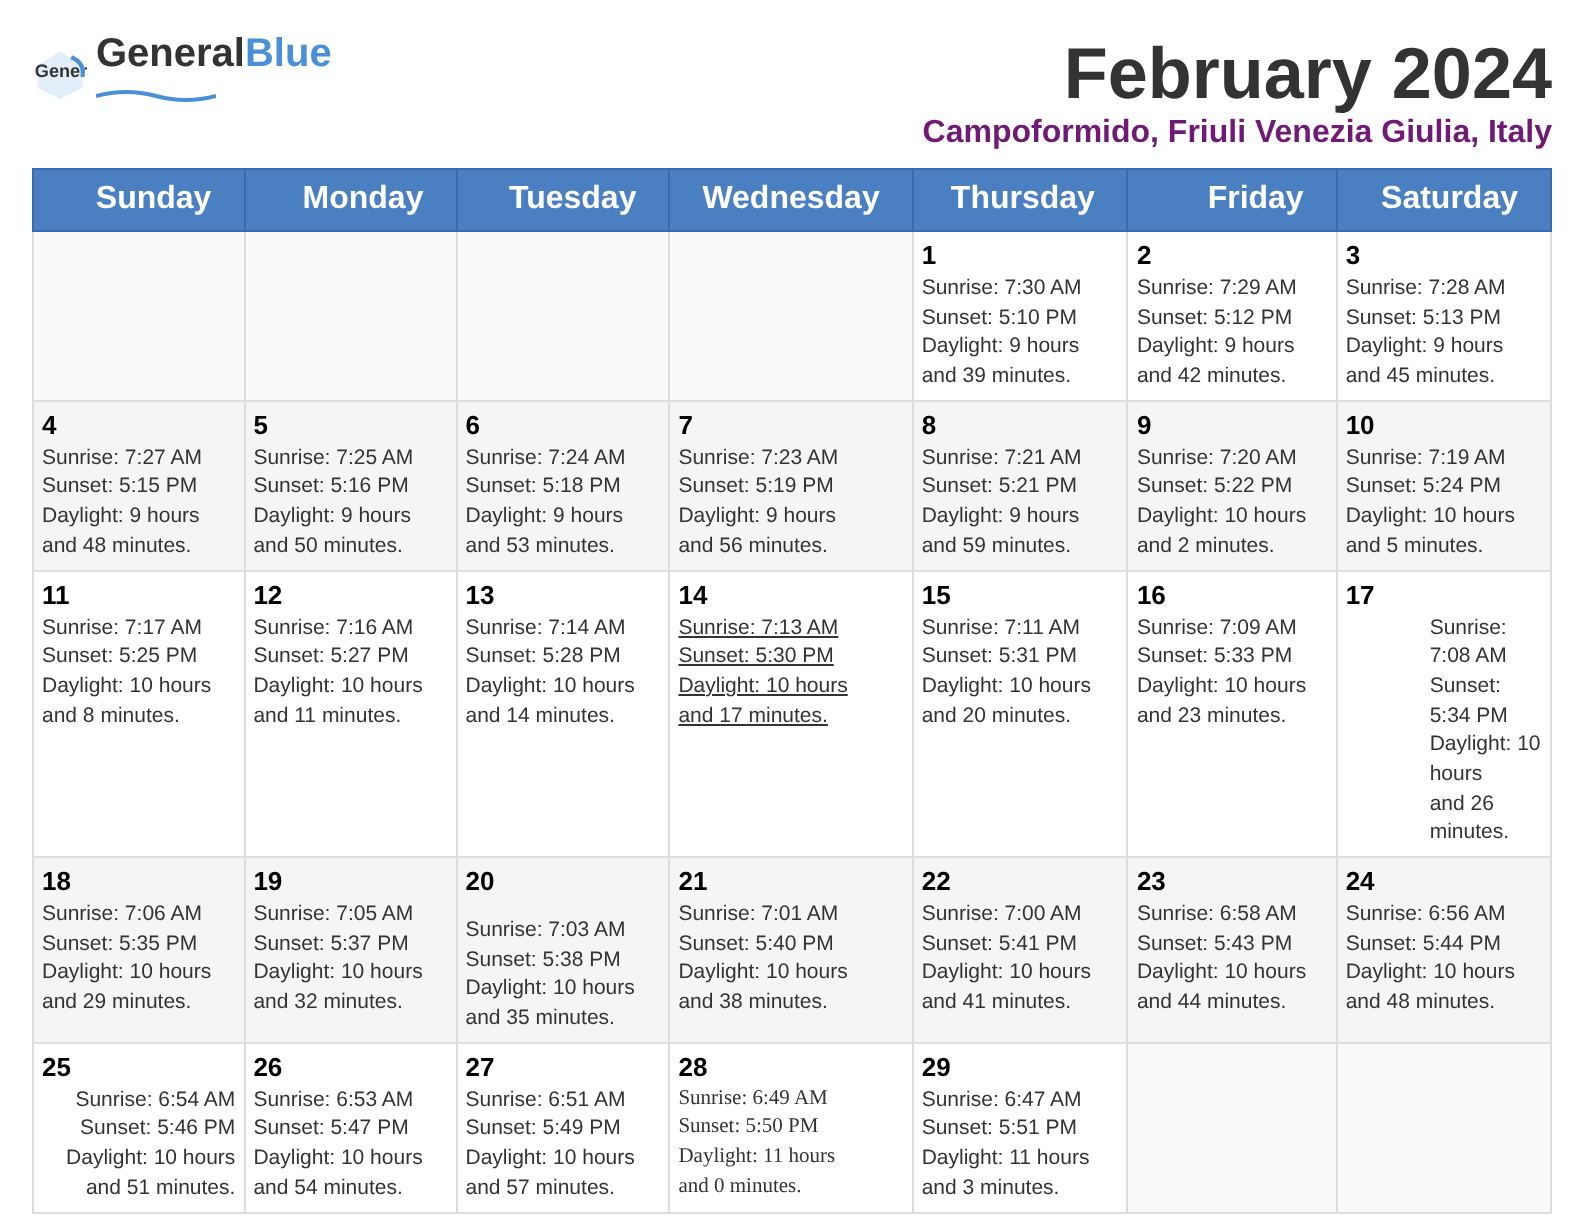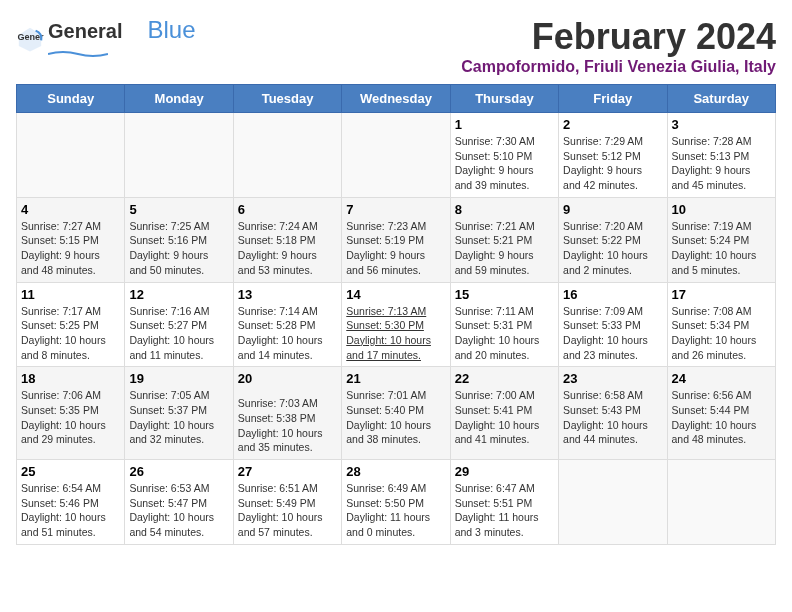--- a/index.html
+++ b/index.html
@@ -41,23 +41,23 @@
     table {
       width: 100%;
       border-collapse: collapse;
       font-size: 11px;
     }
     thead tr {
       background-color: #4a7fc1;
       color: #fff;
     }
     thead th {
-      padding: 6px 0;
-      text-align: center;
-      font-size: 13px;
+      padding: 6px 16px;
+      text-align: right;
+      font-size: 16px;
       font-weight: bold;
       border: 1px solid #3a6aad;
     }
     tbody tr {
       border-bottom: 1px solid #ddd;
     }
     tbody tr:nth-child(odd) {
       background-color: #fff;
     }
     tbody tr:nth-child(even) {
@@ -90,21 +90,21 @@
 <div class="header-section">
   <div class="logo">
     <svg class="logo-icon" viewBox="0 0 40 40">
       <polygon points="20,4 36,14 36,30 20,38 4,30 4,14" fill="#4a90d9" opacity="0.15"></polygon>
       <text x="2" y="22" font-size="13" font-weight="bold" fill="#333" font-family="Arial">General</text>
       <path d="M28,8 Q38,12 36,22" stroke="#4a90d9" stroke-width="3" fill="none"></path>
     </svg>
     <div>
       <div style="display:flex; align-items:baseline; gap:0;">
         <span style="font-size:20px;font-weight:bold;color:#333;">General</span>
-        <span style="font-size:24px;font-weight:normal;color:#4a90d9;padding-left:25px;">Blue</span>
+        <span style="font-size:20px;font-weight:bold;color:#4a90d9;">Blue</span>
       </div>
       <svg width="60" height="8">
         <path d="M0,4 Q15,0 30,4 Q45,8 60,4" stroke="#4a90d9" stroke-width="2" fill="none"></path>
       </svg>
     </div>
   </div>
   <div class="title-section">
     <div class="main-title">February 2024</div>
     <div class="subtitle">Campoformido, Friuli Venezia Giulia, Italy</div>
   </div>
@@ -239,21 +239,21 @@
         </td>
         <td>
           <div class="day-number">16</div>
           <div class="day-info" style="white-space: pre-line;">Sunrise: 7:09 AM
 Sunset: 5:33 PM
 Daylight: 10 hours
 and 23 minutes.</div>
         </td>
         <td>
           <div class="day-number">17</div>
-          <div class="day-info" style="white-space: pre-line;">Sunrise: 7:08 AM
+          <div class="day-info" style="white-space: pre-line; margin-left: 42px;">Sunrise: 7:08 AM
 Sunset: 5:34 PM
 Daylight: 10 hours
 and 26 minutes.</div>
         </td>
       </tr>
       <tr>
         <td>
           <div class="day-number">18</div>
           <div class="day-info" style="white-space: pre-line;">Sunrise: 7:06 AM
 Sunset: 5:35 PM
@@ -299,42 +299,42 @@
           <div class="day-number">24</div>
           <div class="day-info" style="white-space: pre-line;">Sunrise: 6:56 AM
 Sunset: 5:44 PM
 Daylight: 10 hours
 and 48 minutes.</div>
         </td>
       </tr>
       <tr>
         <td>
           <div class="day-number">25</div>
-          <div class="day-info" style="white-space: pre-line;">Sunrise: 6:54 AM
+          <div class="day-info" style="white-space: pre-line; text-align: right;">Sunrise: 6:54 AM
 Sunset: 5:46 PM
 Daylight: 10 hours
 and 51 minutes.</div>
         </td>
         <td>
           <div class="day-number">26</div>
           <div class="day-info" style="white-space: pre-line;">Sunrise: 6:53 AM
 Sunset: 5:47 PM
 Daylight: 10 hours
 and 54 minutes.</div>
         </td>
         <td>
           <div class="day-number">27</div>
           <div class="day-info" style="white-space: pre-line;">Sunrise: 6:51 AM
 Sunset: 5:49 PM
 Daylight: 10 hours
 and 57 minutes.</div>
         </td>
         <td>
           <div class="day-number">28</div>
-          <div class="day-info" style="white-space: pre-line;">Sunrise: 6:49 AM
+          <div class="day-info" style="white-space: pre-line; font-family: Liberation Serif, serif;">Sunrise: 6:49 AM
 Sunset: 5:50 PM
 Daylight: 11 hours
 and 0 minutes.</div>
         </td>
         <td>
           <div class="day-number">29</div>
           <div class="day-info" style="white-space: pre-line;">Sunrise: 6:47 AM
 Sunset: 5:51 PM
 Daylight: 11 hours
 and 3 minutes.</div>

